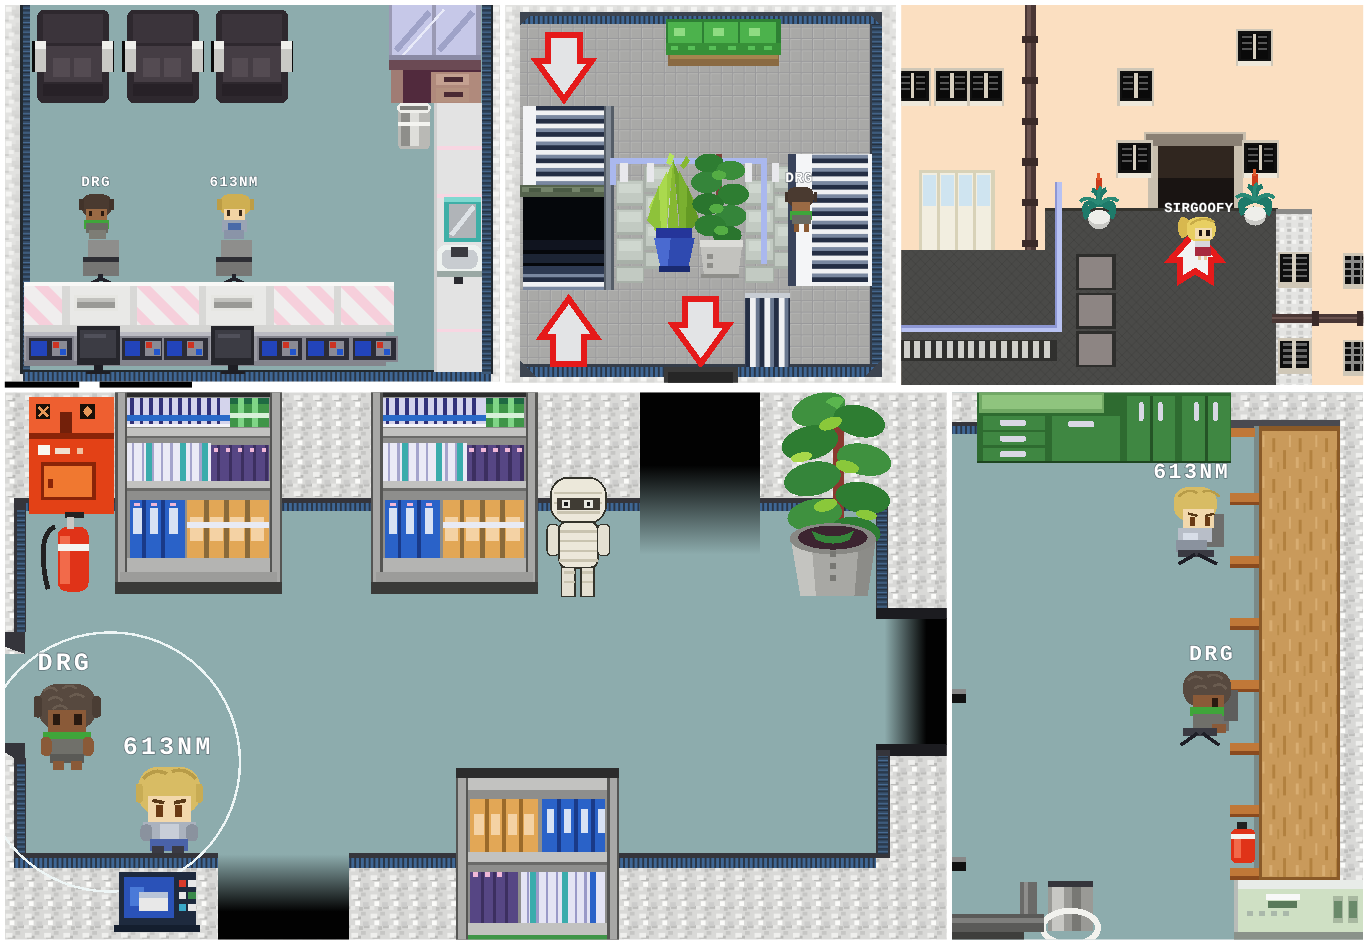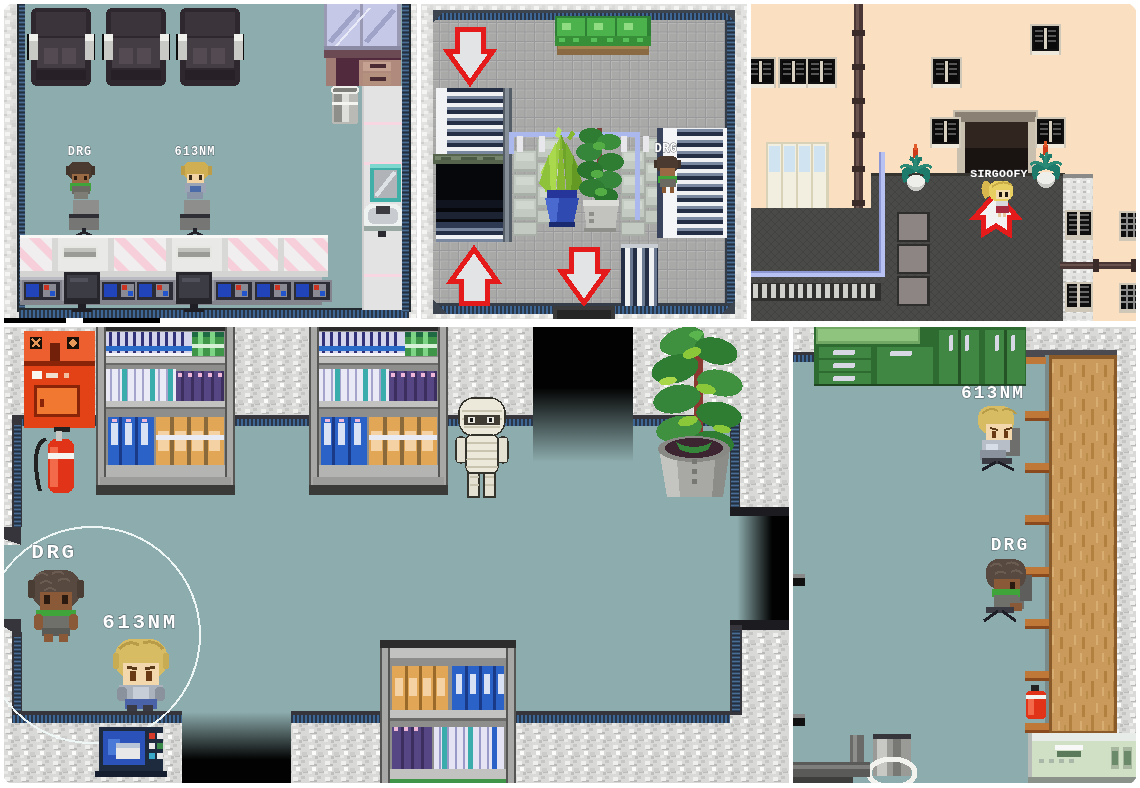--- a/index.html
+++ b/index.html
@@ -1,17 +1,17 @@
 <!DOCTYPE html>
 <html><head>
 <meta charset="utf-8">
 <style>
   html,body{margin:0;padding:0;background:#ffffff;}
   #stage{position:relative;width:1140px;height:788px;overflow:hidden;background:#ffffff;
-         font-family:"Liberation Sans", sans-serif;border-radius:23px;}
+         font-family:"Liberation Sans", sans-serif;}
   .panel{position:absolute;}
   svg{display:block;shape-rendering:crispEdges;}
 </style>
 </head>
 <body>
 <div id="stage">
 
 <div class="panel" id="p1" style="left:4px;top:4px;width:413px;height:314px;">
 <svg width="413" height="314" viewBox="0 0 413 314">
 <defs>

